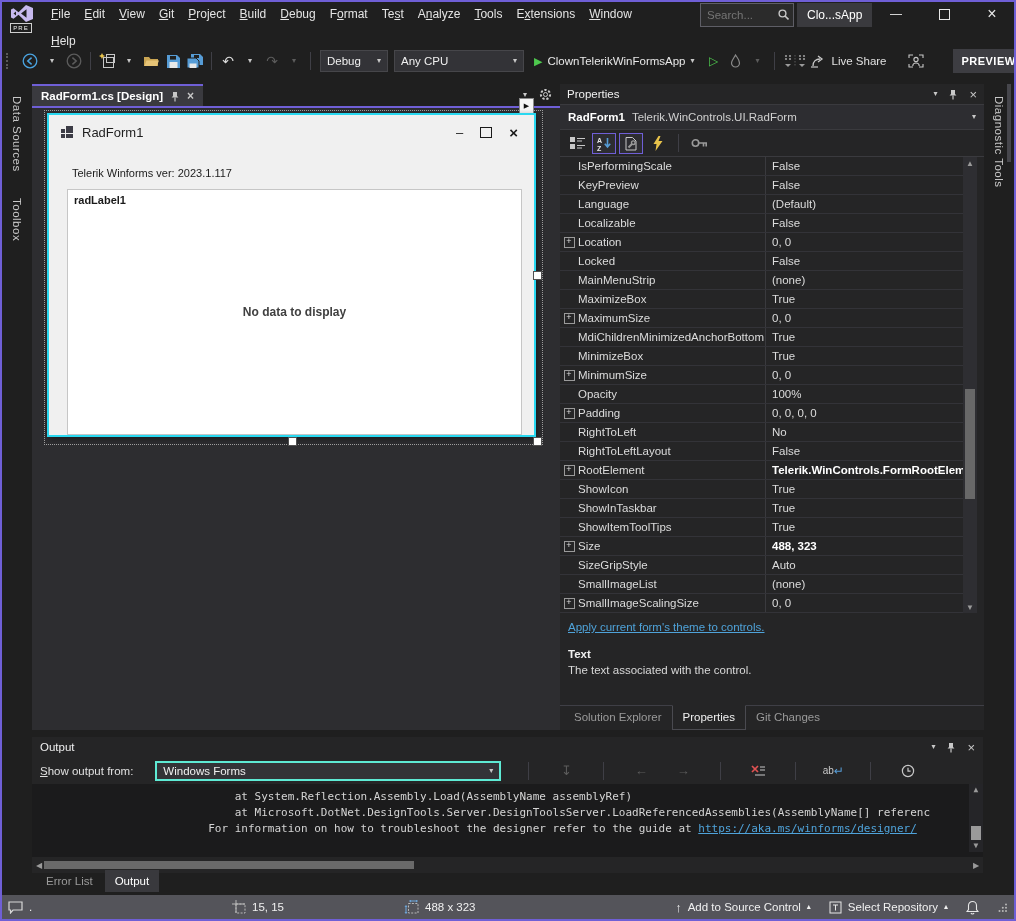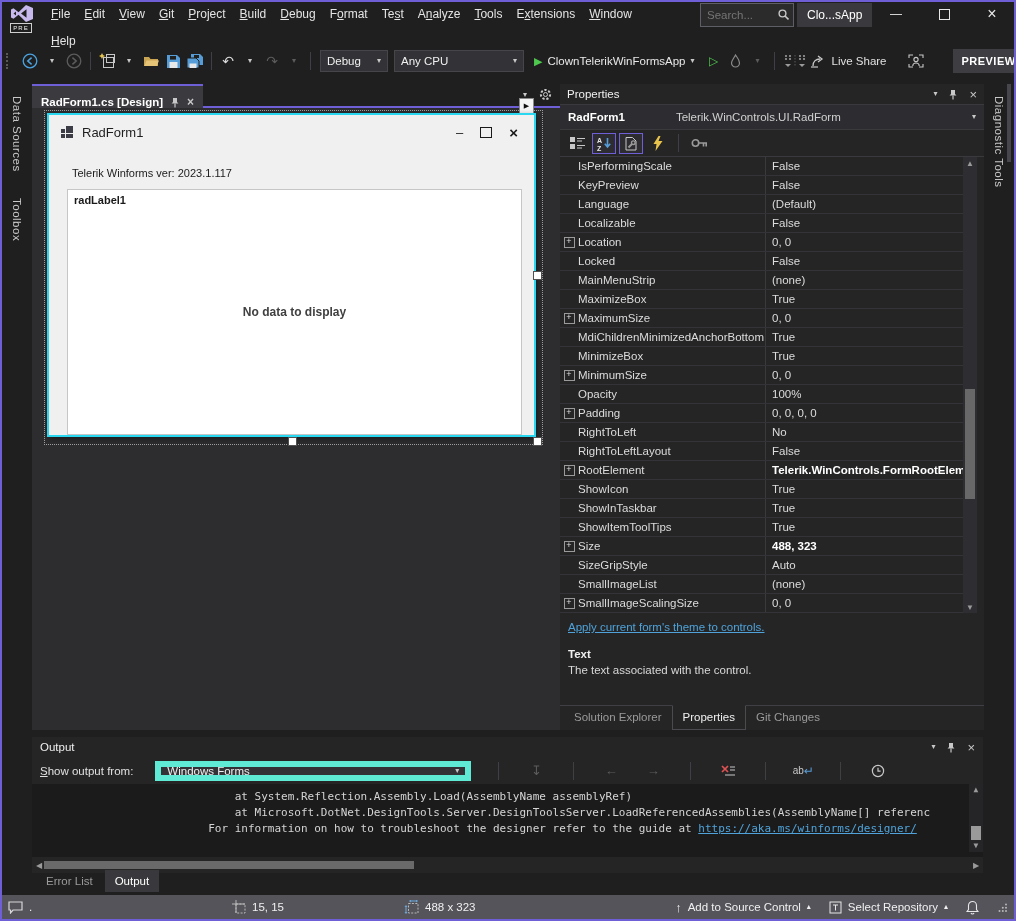--- a/index.html
+++ b/index.html
@@ -46,21 +46,21 @@
   
   #leftstrip{top:76px;left:2px;width:30px;height:661px;}
   #rightstrip{top:76px;left:984px;width:30px;height:661px;}
   .vtab{writing-mode:vertical-rl;color:#c8c8c8;font-size:11.5px;letter-spacing:.5px;margin:14px auto 4px;
         padding:6px 0;white-space:nowrap;cursor:default;}
   #rightstrip .bar{position:absolute;right:3px;top:8px;width:4px;height:78px;background:#46464c;}
 
   
   #designer{top:76px;left:32px;width:528px;height:661px;padding-top:8px;box-sizing:border-box;}
   #tabstrip{height:22px;position:relative;display:flex;}
-  #doc-tab{display:inline-flex;align-items:center;gap:7px;padding:16px 9px;height:22px;background:#3a3a3f;
+  #doc-tab{display:inline-flex;align-items:center;gap:7px;padding:4px 9px;height:22px;background:#3a3a3f;
            border-top:2px solid #6f5fd6;box-sizing:border-box;color:#fff;font-weight:bold;font-size:11.5px;}
   #strip-icons{position:absolute;right:8px;top:4px;display:flex;gap:12px;align-items:center;color:#c8c8c8;}
   #accentline{height:2px;background:#6f5fd6;}
   #surface{position:relative;height:622px;background:#2d2d30;overflow:visible;}
   #selection{position:absolute;left:12px;top:2px;width:497px;height:333px;border:1px dotted #a0a0a0;}
   #radform{position:absolute;left:15px;top:5px;width:489px;height:324px;border:2px solid #29d8f0;
            background:#f0f0f0;box-sizing:border-box;box-shadow:2px 2px 6px rgba(0,0,0,.4);}
   #form-titlebar{height:34px;display:flex;align-items:center;padding:0 12px;gap:9px;}
   #form-title{font-size:13px;color:#1e1e1e;}
   #form-btns{margin-left:auto;display:flex;align-items:center;gap:17px;margin-right:4px;color:#1a1a1a;}
@@ -72,21 +72,21 @@
   .handle{position:absolute;width:7px;height:7px;background:#fff;border:1px solid #505050;}
   #smarttag{position:absolute;left:487px;top:-10px;width:13px;height:14px;background:#f5f5f5;border:1px solid #8a8a8a;
             display:flex;align-items:center;justify-content:center;font-size:7px;color:#111;}
 
   
   #rightpane{top:84px;left:560px;width:424px;height:646px;background:#252526;}
   .p-header{height:20px;display:flex;align-items:center;padding:0 7px;font-size:11.5px;color:#f0f0f0;}
   #p-object{height:24px;background:#2d2d31;border-top:1px solid #3a3a3e;border-bottom:1px solid #3a3a3e;
             display:flex;align-items:center;padding:0 8px;gap:7px;font-size:11.5px;}
   #p-object .oname{font-weight:bold;color:#fff;}
-  #p-object .otype{color:#d0d0d0;margin-left:44px;}
+  #p-object .otype{color:#d0d0d0;}
   #p-toolbar{height:26px;display:flex;align-items:center;gap:3px;padding:0 5px;}
   .ptool{width:24px;height:21px;display:flex;align-items:center;justify-content:center;box-sizing:border-box;}
   .ptool.sel{border:1px solid #6f5fd6;background:#2d2d31;}
   #p-grid{position:relative;height:456px;border-top:1px solid #3a3a3e;}
   .prow{height:19px;width:403px;display:flex;align-items:center;border-bottom:1px solid #333338;
         font-size:11.5px;color:#dcdcdc;box-sizing:border-box;}
   .pexp{width:18px;flex:none;display:flex;align-items:center;justify-content:center;}
   .pbox{width:9px;height:9px;border:1px solid #9a9a9a;font-size:9px;line-height:7px;text-align:center;color:#ddd;}
   .pname{width:187px;flex:none;overflow:hidden;white-space:nowrap;}
   .pval{flex:1;border-left:1px solid #3a3a3e;padding-left:6px;height:100%;display:flex;align-items:center;
@@ -101,21 +101,21 @@
   #p-propname{margin:15px 8px 0;font-weight:bold;color:#f0f0f0;font-size:11.5px;}
   #p-propdesc{margin:4px 8px 0;color:#d8d8d8;font-size:11.5px;}
   #p-tabs{position:absolute;bottom:0;left:0;right:0;height:24px;border-top:1px solid #3f3f46;display:flex;padding-left:4px;}
   .ptab{padding:0 10px;line-height:22px;font-size:11.5px;color:#9a9a9a;cursor:default;}
   .ptab.active{color:#f0f0f0;background:#252526;border:1px solid #4a4a50;border-top:1px solid #252526;margin-top:-1px;}
 
   
   #output{top:737px;left:32px;width:951px;height:133px;background:#252526;}
   .o-header{height:20px;display:flex;align-items:center;padding:0 8px;font-size:11.5px;color:#f0f0f0;}
   #o-toolbar{height:27px;display:flex;align-items:center;padding:0 8px;gap:22px;font-size:11.5px;color:#e0e0e0;}
-  #o-select{width:316px;height:20px;background:#333337;border:6px solid #5eead4;display:flex;align-items:center;
+  #o-select{width:346px;height:20px;background:#333337;border:2px solid #5eead4;display:flex;align-items:center;
             justify-content:space-between;padding:0 6px;color:#f0f0f0;box-sizing:border-box;}
   .oi{width:20px;display:flex;align-items:center;justify-content:center;}
   #o-console{position:relative;height:68px;background:#1b1b1c;overflow:hidden;
              font:11px "DejaVu Sans Mono",monospace;color:#d4d4d4;line-height:16px;padding:5px 14px 0 4px;}
   .o-line{white-space:pre;}
   .o-link{color:#4fa3da;text-decoration:underline;}
   #o-vscroll{position:absolute;right:0;top:0;width:14px;height:68px;background:#252528;}
   #o-vscroll .up,#o-vscroll .dn{position:absolute;left:0;width:14px;height:12px;display:flex;align-items:center;
       justify-content:center;font-size:8px;color:#9a9a9a;}
   #o-vscroll .up{top:0;}#o-vscroll .dn{bottom:0;}

